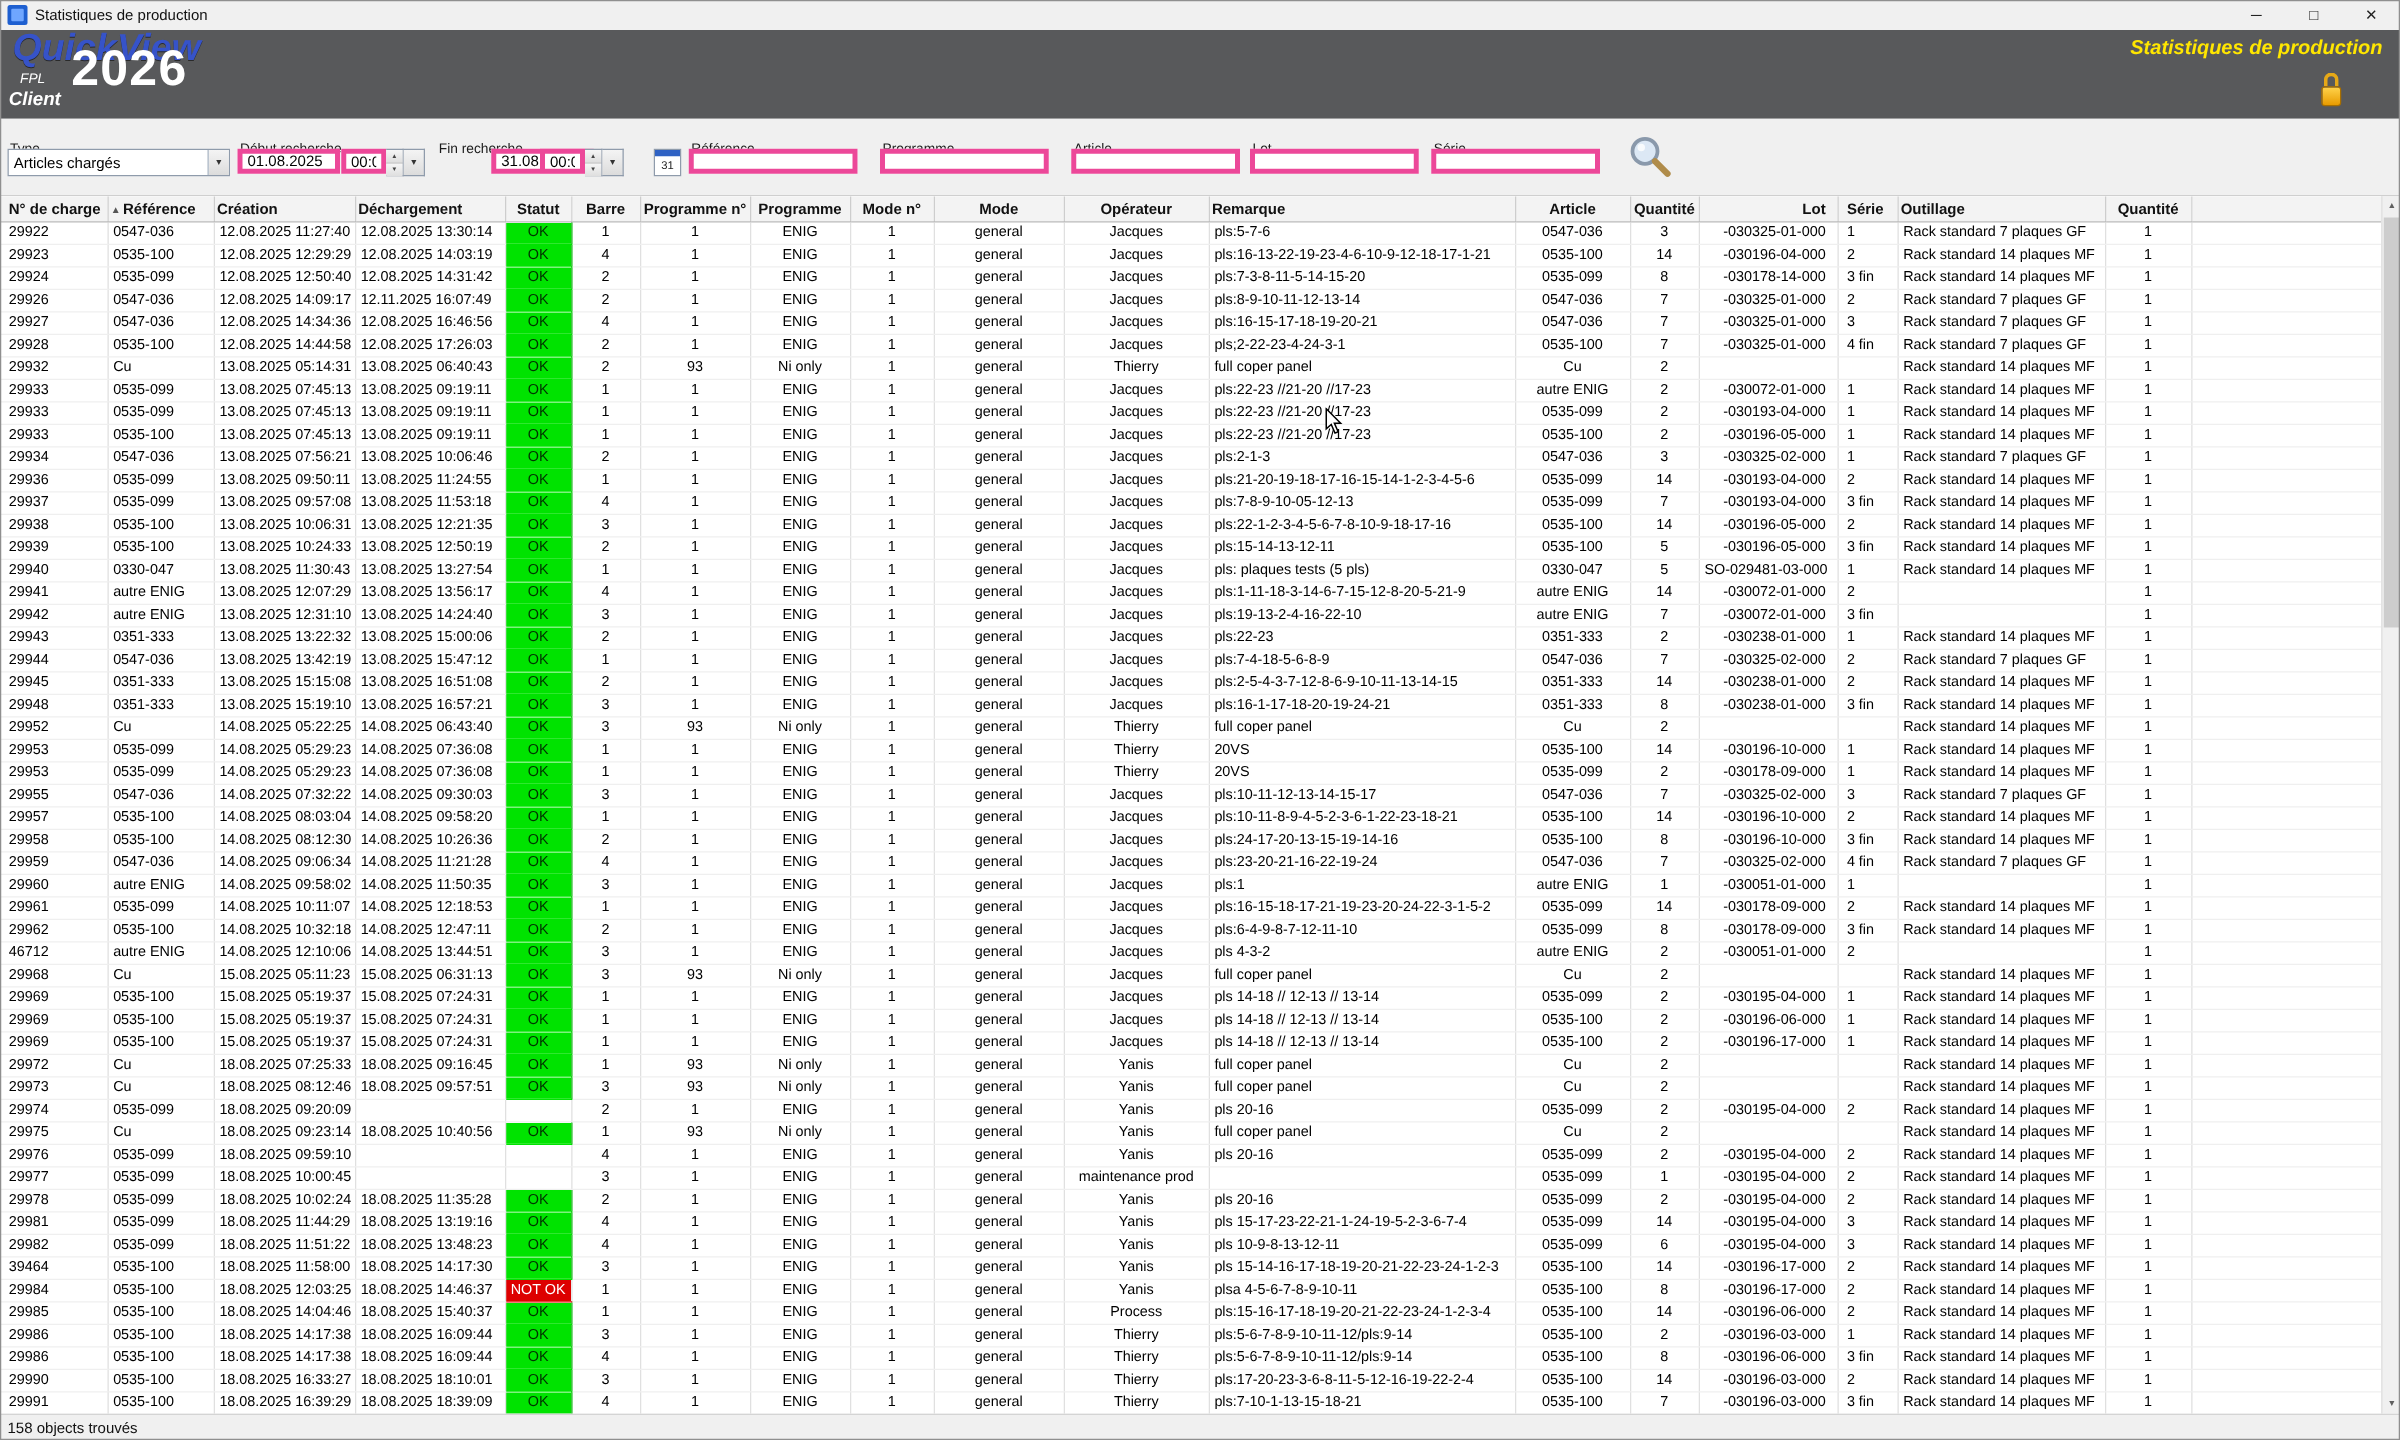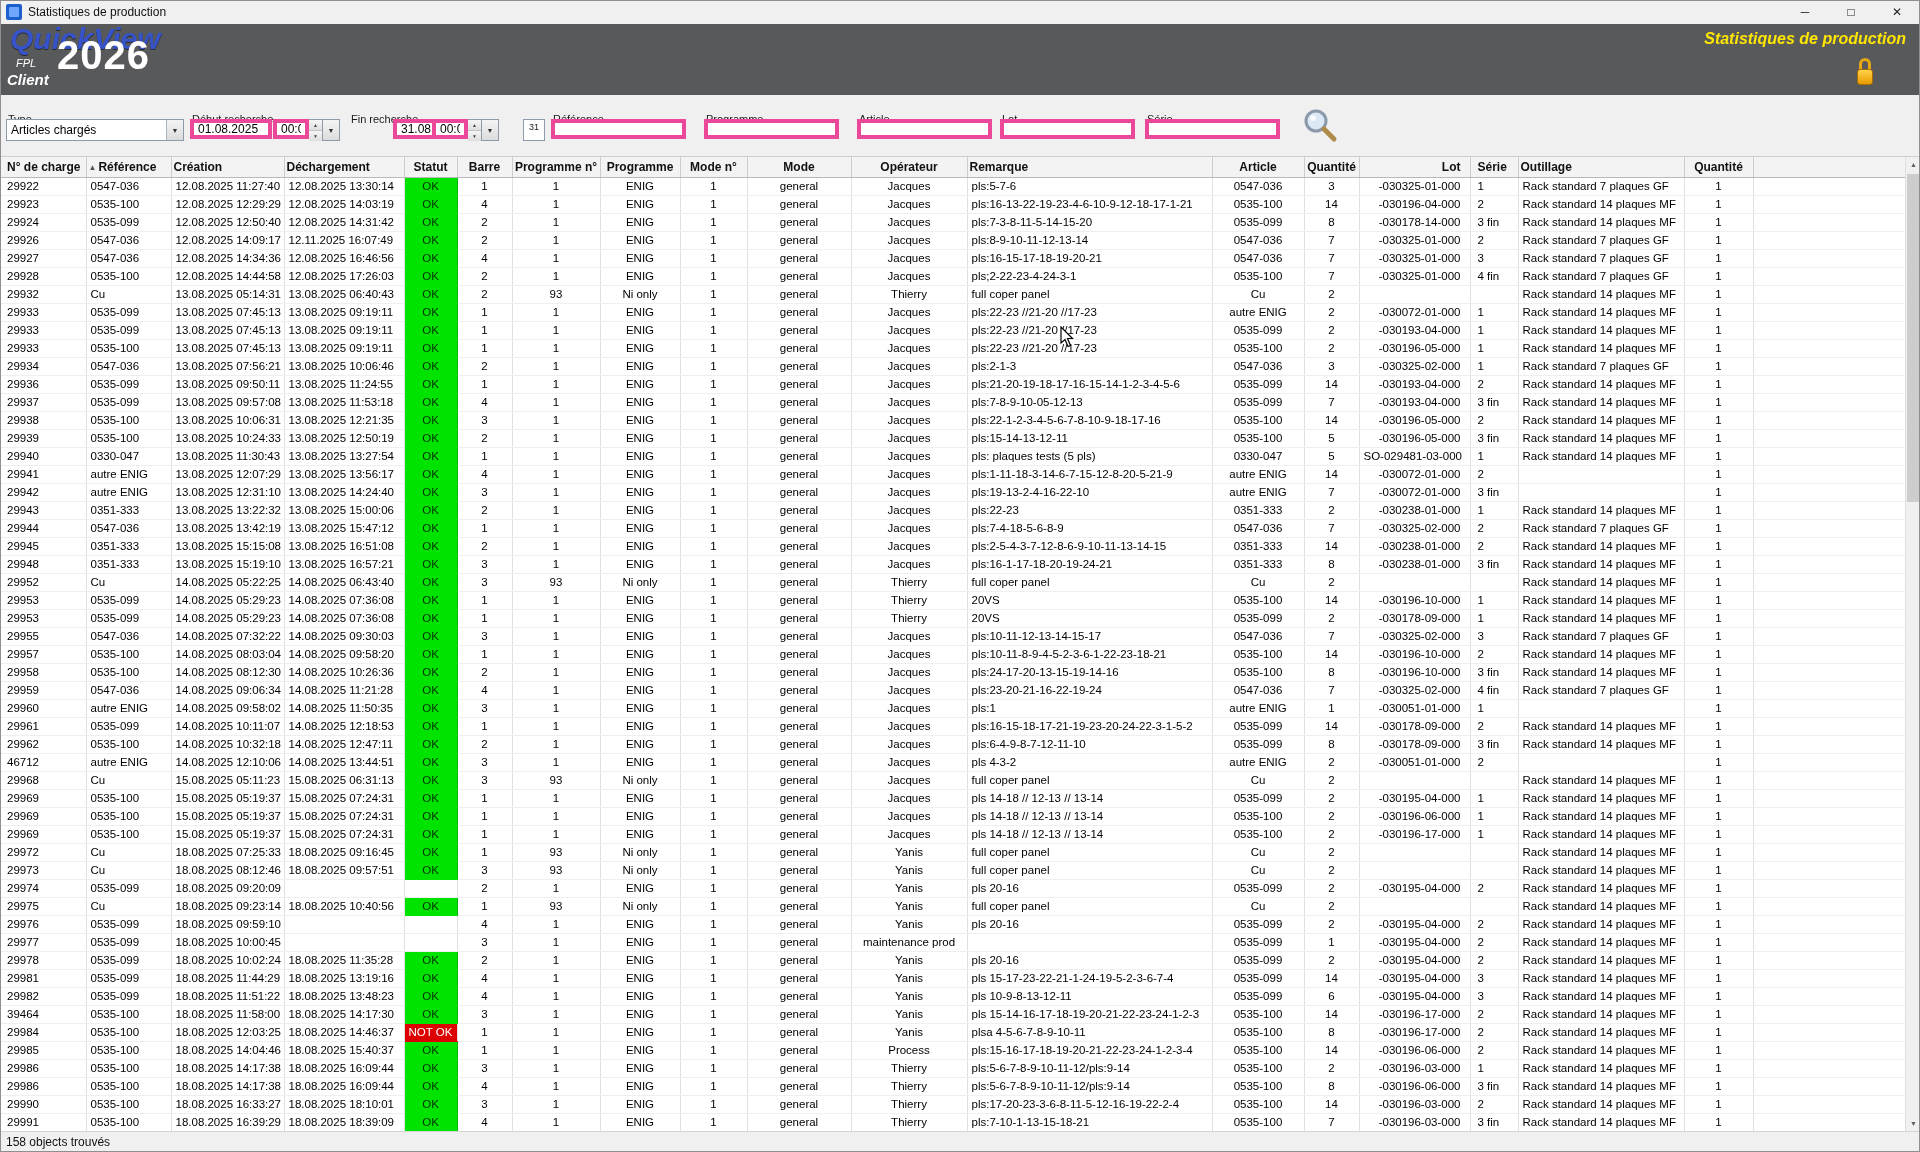--- a/index.html
+++ b/index.html
@@ -34,21 +34,21 @@
   .flabel{position:absolute; top:18px; font-size:11px; color:#1a1a1a; white-space:nowrap;}
   .fctl{position:absolute; top:24px; height:22px;}
   .textbox{background:#fff; border:4px solid #ec4899; font-size:12px; padding:0 4px; height:20px; font-family:"Liberation Sans",sans-serif;}
   .combo{display:flex; background:#fff; border:1px solid #8f9bab; height:22px; align-items:center;}
   .combo-value{flex:1; font-size:12px; padding-left:4px; white-space:nowrap; overflow:hidden;}
   .combo-btn{width:17px; height:100%; background:linear-gradient(#f4f4f4,#dcdcdc); border-left:1px solid #a8b4c2; font-size:7px; color:#333; display:flex; align-items:center; justify-content:center;}
   .spin{display:inline-flex; flex-direction:column; width:14px; height:22px; border:1px solid #8f9bab; border-left:none; background:#e8e8e8;}
   .spin-btn{flex:1; font-size:5px; line-height:10px; text-align:center; color:#444; background:linear-gradient(#f6f6f6,#dedede); border-bottom:1px solid #c2c2c2;}
   .spin-btn:last-child{border-bottom:none;}
   .dd-btn{width:17px; height:22px; background:linear-gradient(#f4f4f4,#dcdcdc); border:1px solid #8f9bab; border-left:none; font-size:7px; color:#333; display:inline-flex; align-items:center; justify-content:center;}
-  .cal-btn{position:absolute; top:24px; width:22px; height:22px; border:1px solid #8f9bab; background:#fff; display:flex; flex-direction:row; align-items:stretch;}
+  .cal-btn{position:absolute; top:24px; width:22px; height:22px; border:1px solid #8f9bab; background:#fff; display:flex; flex-direction:column; align-items:stretch;}
   .cal-top{height:5px; background:#2f62c4;}
   .cal-num{flex:1; font-size:9px; text-align:center; line-height:15px; color:#222;}
   .search-btn{position:absolute; left:1300px; top:12px; width:40px; height:38px; background:transparent; border:none;}
 
   
   .tablewrap{position:absolute; top:157px; left:0; width:1905px; height:974px; overflow:hidden; background:#fff;}
   table{border-collapse:collapse; table-layout:fixed; width:1905px;}
   th{height:20px; background:#f3f3f3; border-right:1px solid #cdcdcd; border-bottom:1px solid #b9b9b9; font-size:12px; font-weight:bold; color:#111; white-space:nowrap; overflow:hidden; text-align:center; padding:0 2px;}
   .sort{font-size:8px; color:#555; margin-right:2px; vertical-align:1px;}
   td{height:18px; font-size:11.5px; border-right:1px solid #e0e0e0; border-bottom:1px solid #efefef; white-space:nowrap; overflow:hidden; padding:0 4px; color:#000;}

